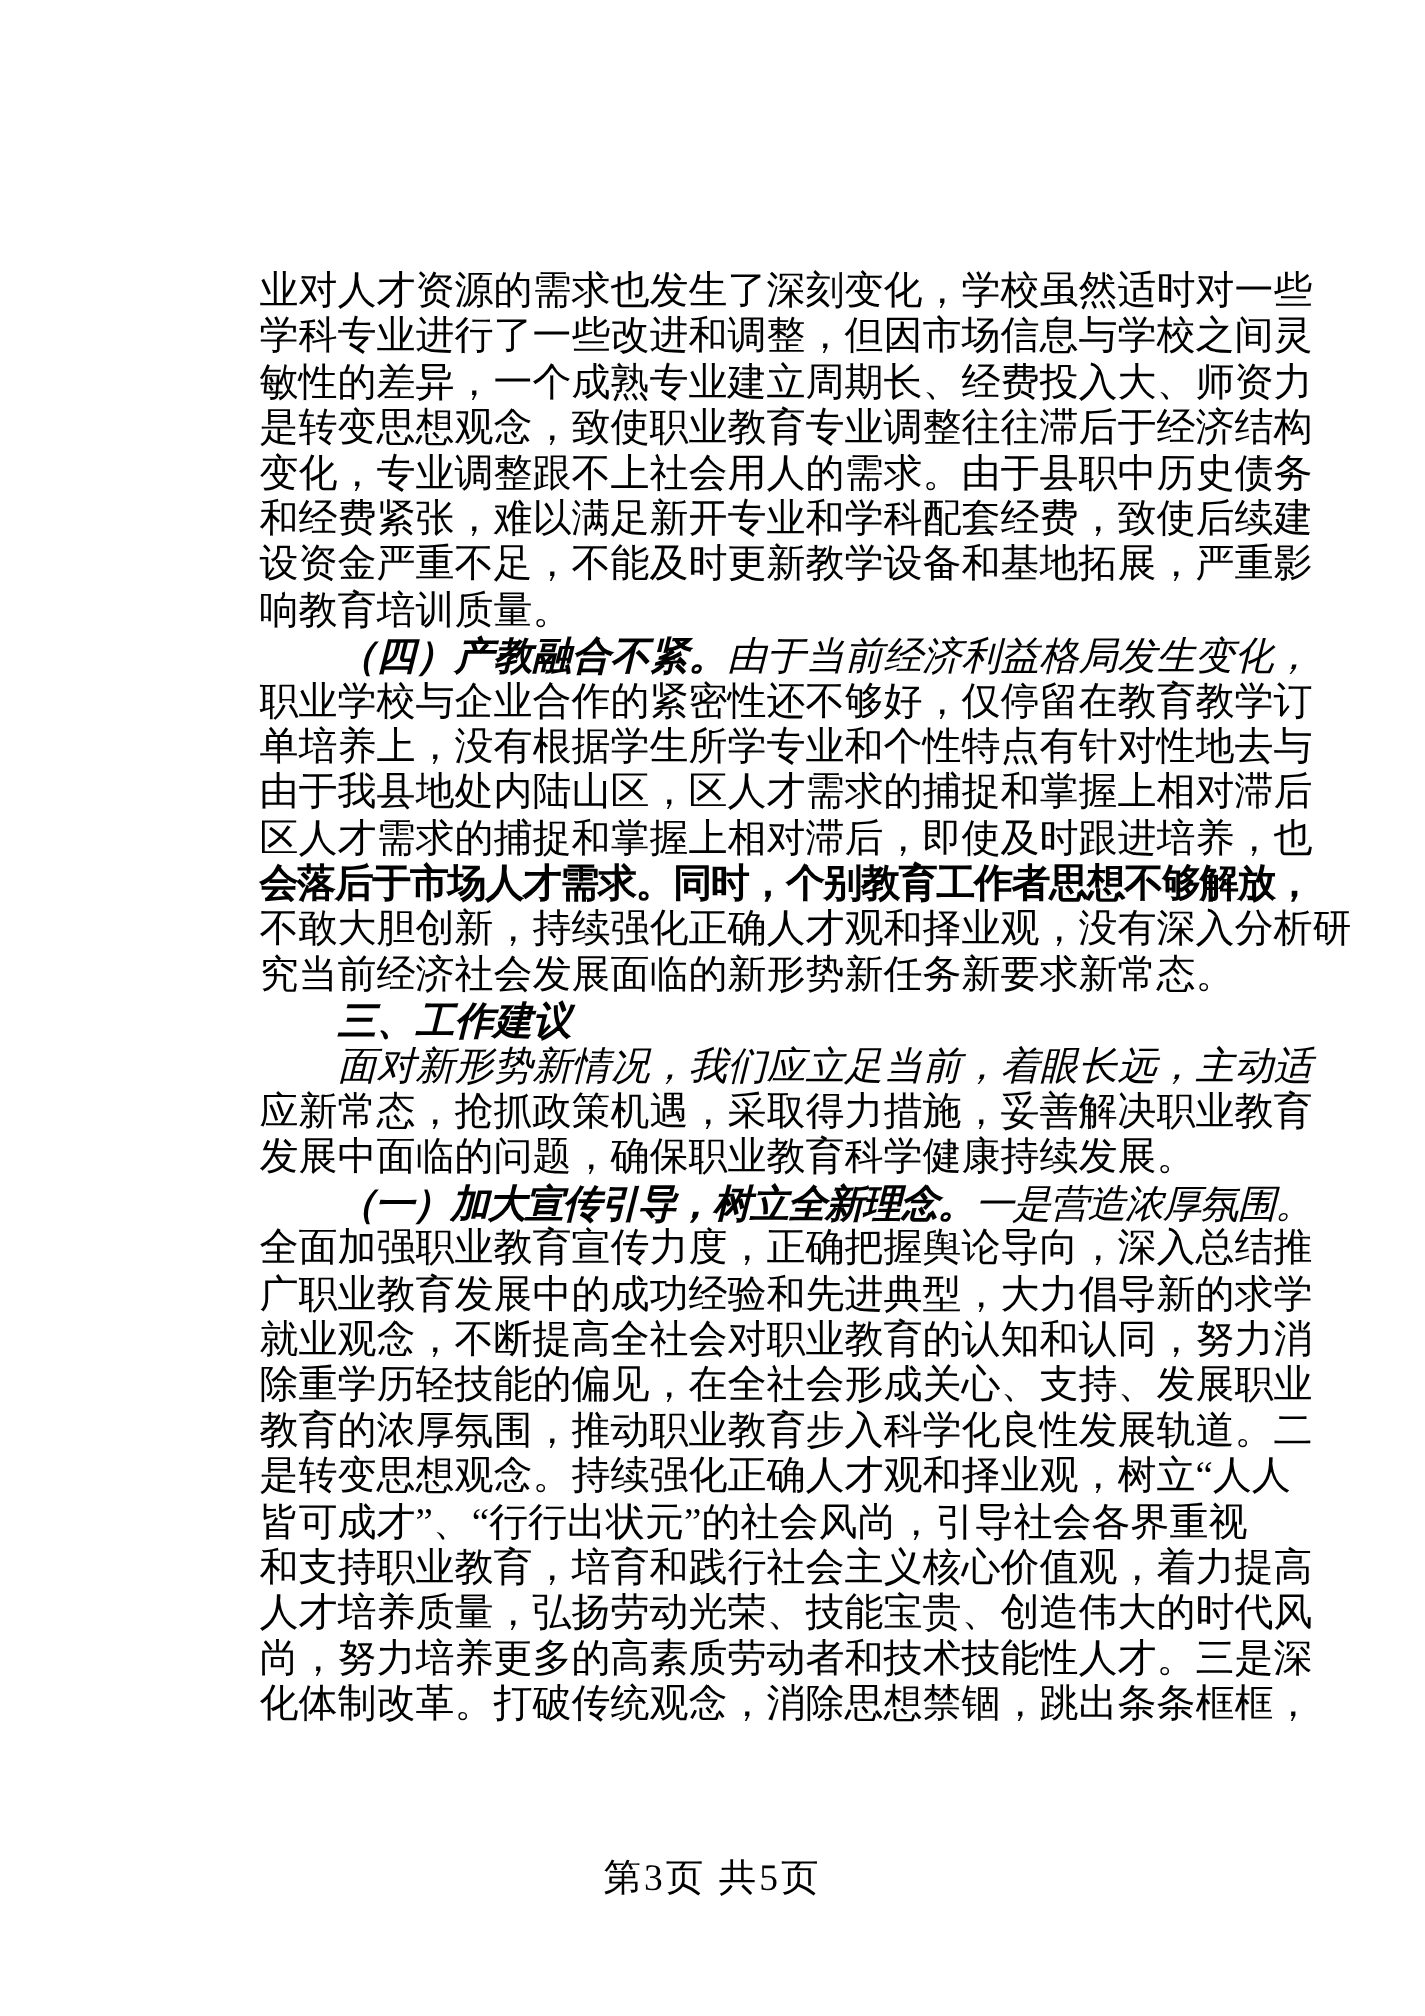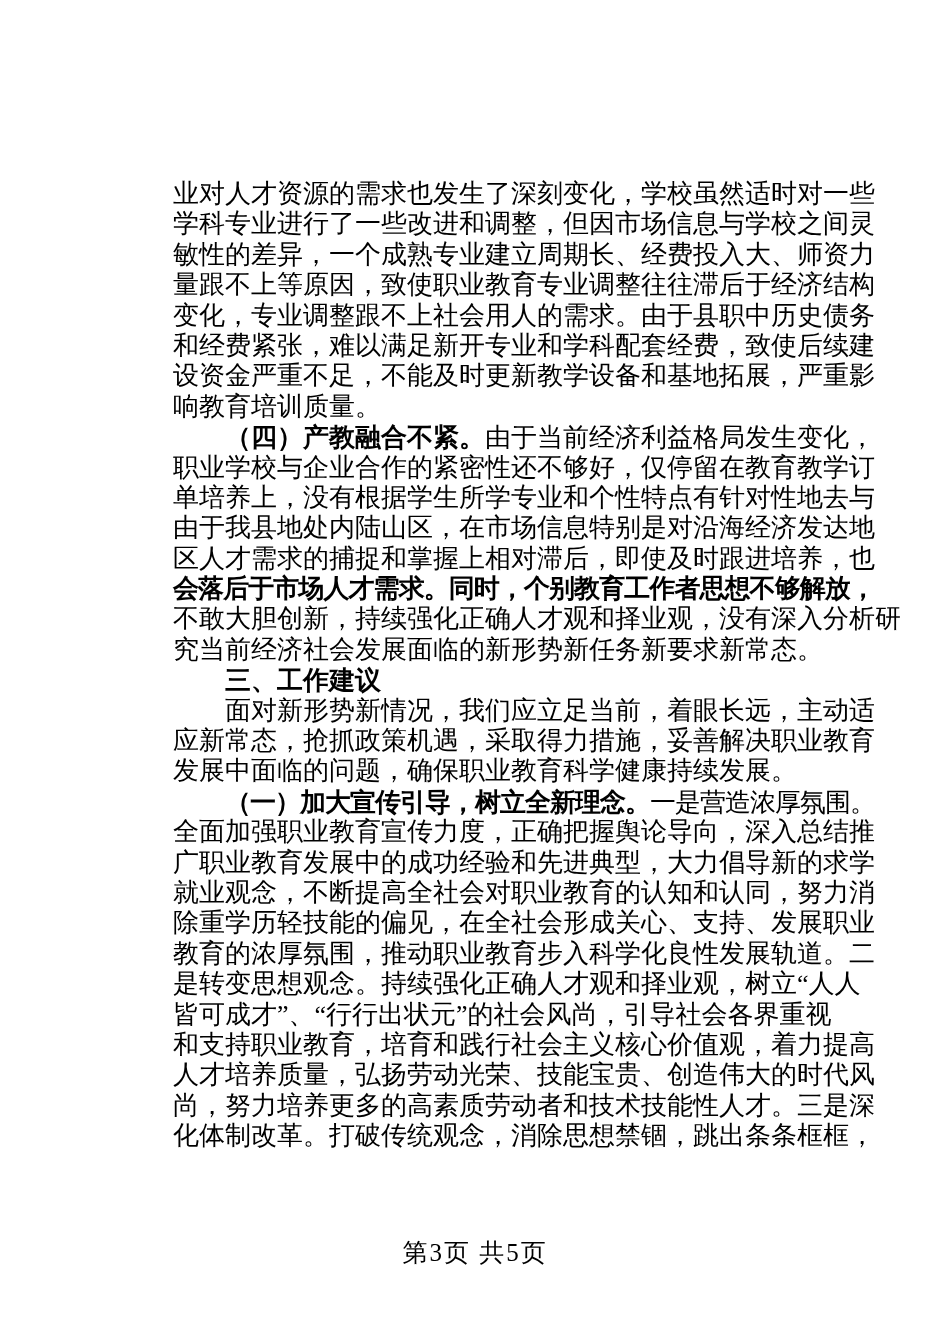--- a/index.html
+++ b/index.html
@@ -22,21 +22,21 @@
     top: 179px;
     width: 702px;
     font-size: 26px;
     line-height: 30.4px;
     margin-left: 45px;
   }
   .line {
     white-space: nowrap;
     height: 30.4px;
   }
-  .line.indent { padding-left: 52px; }
+  .line.indent { padding-left: 52px; font-style: italic; }
   .seg { white-space: nowrap; }
   .seg.bold {
     font-weight: 700;
     font-family: "Liberation Sans", "DejaVu Sans", sans-serif;
   }
   .footer {
     position: absolute;
     left: 0;
     top: 1242px;
     width: 100%;
@@ -48,29 +48,29 @@
   }
 </style>
 </head>
 <body>
 
 <div class="page">
   <div class="content">
       <div class="line"><span class="seg">业对人才资源的需求也发生了深刻变化，学校虽然适时对一些</span></div>
       <div class="line"><span class="seg">学科专业进行了一些改进和调整，但因市场信息与学校之间灵</span></div>
       <div class="line"><span class="seg">敏性的差异，一个成熟专业建立周期长、经费投入大、师资力</span></div>
-      <div class="line"><span class="seg">量跟不上等原因，致使职业教育专业调整往往滞后于经济结构</span></div>
+      <div class="line"><span class="seg">是转变思想观念，致使职业教育专业调整往往滞后于经济结构</span></div>
       <div class="line"><span class="seg">变化，专业调整跟不上社会用人的需求。由于县职中历史债务</span></div>
       <div class="line"><span class="seg">和经费紧张，难以满足新开专业和学科配套经费，致使后续建</span></div>
       <div class="line"><span class="seg">设资金严重不足，不能及时更新教学设备和基地拓展，严重影</span></div>
       <div class="line"><span class="seg">响教育培训质量。</span></div>
       <div class="line indent"><span class="seg bold">（四）产教融合不紧。</span><span class="seg">由于当前经济利益格局发生变化，</span></div>
       <div class="line"><span class="seg">职业学校与企业合作的紧密性还不够好，仅停留在教育教学订</span></div>
       <div class="line"><span class="seg">单培养上，没有根据学生所学专业和个性特点有针对性地去与</span></div>
-      <div class="line"><span class="seg">由于我县地处内陆山区，在市场信息特别是对沿海经济发达地</span></div>
+      <div class="line"><span class="seg">由于我县地处内陆山区，区人才需求的捕捉和掌握上相对滞后</span></div>
       <div class="line"><span class="seg">区人才需求的捕捉和掌握上相对滞后，即使及时跟进培养，也</span></div>
       <div class="line" style="letter-spacing: -0.93px; font-weight: bold;"><span class="seg">会落后于市场人才需求。同时，个别教育工作者思想不够解放，</span></div>
       <div class="line"><span class="seg">不敢大胆创新，持续强化正确人才观和择业观，没有深入分析研</span></div>
       <div class="line"><span class="seg">究当前经济社会发展面临的新形势新任务新要求新常态。</span></div>
       <div class="line indent"><span class="seg bold">三、工作建议</span></div>
       <div class="line indent"><span class="seg">面对新形势新情况，我们应立足当前，着眼长远，主动适</span></div>
       <div class="line"><span class="seg">应新常态，抢抓政策机遇，采取得力措施，妥善解决职业教育</span></div>
       <div class="line"><span class="seg">发展中面临的问题，确保职业教育科学健康持续发展。</span></div>
       <div class="line indent" style="letter-spacing: -1px; text-align: right;"><span class="seg bold">（一）加大宣传引导，树立全新理念。</span><span class="seg">一是营造浓厚氛围。</span></div>
       <div class="line"><span class="seg">全面加强职业教育宣传力度，正确把握舆论导向，深入总结推</span></div>

